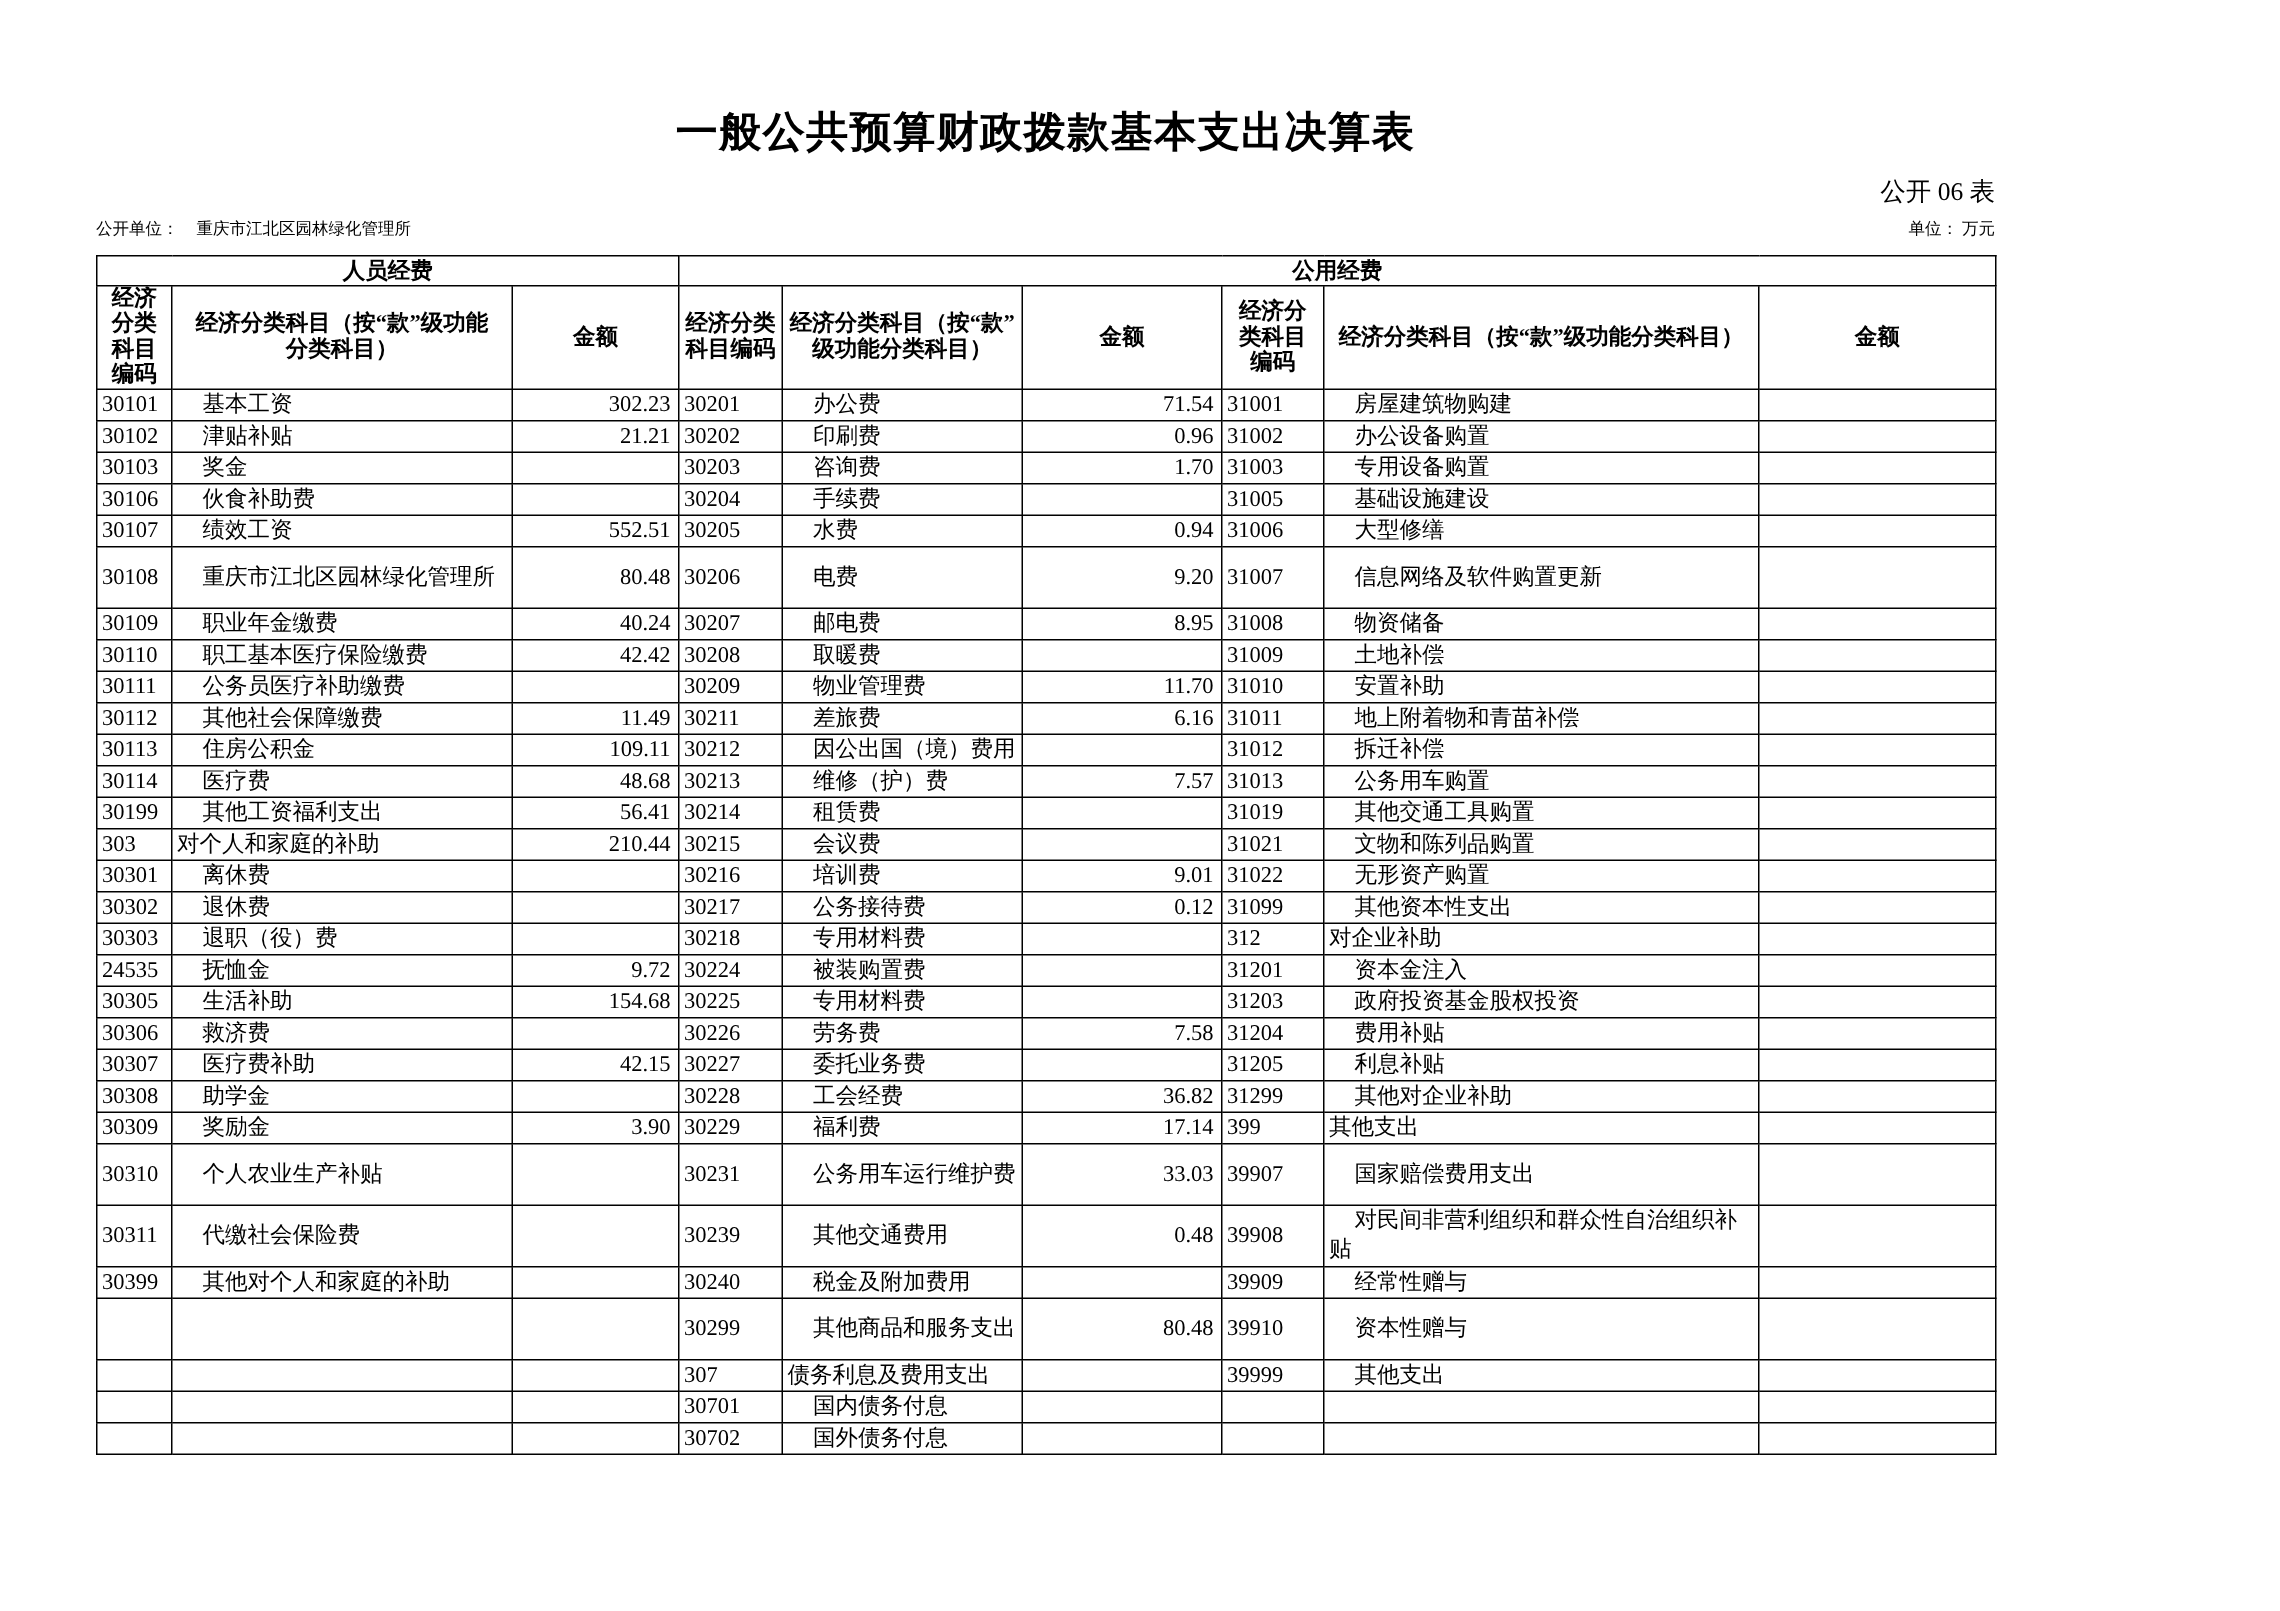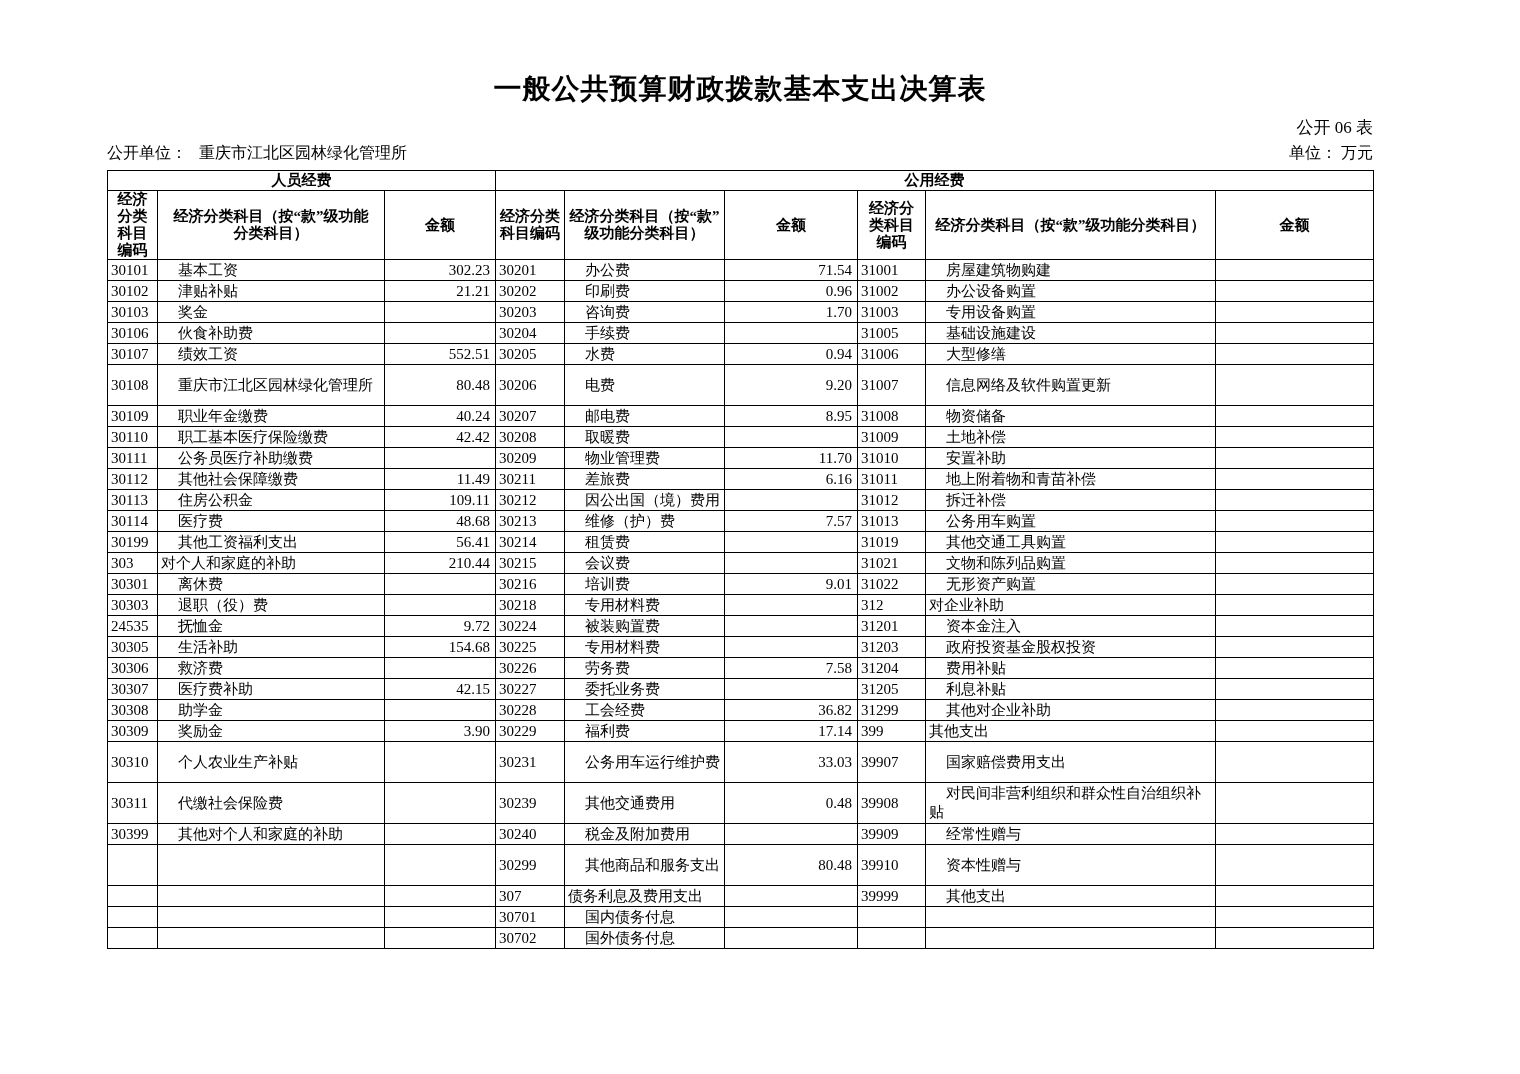--- a/index.html
+++ b/index.html
@@ -11,41 +11,41 @@
   }
   .page {
     position: relative;
     width: 1520px;
     height: 1074px;
     background: #ffffff;
     overflow: hidden;
   }
   .sheet {
     width: 1266px;
-    margin-left: 107px;
+    margin-left: 64px;
     padding-top: 72px;
   }
   .doc-title {
     text-align: center;
     font-size: 28px;
     font-weight: bold;
     line-height: 34px;
     letter-spacing: 1px;
   }
   .table-no-line {
     text-align: right;
     font-size: 17px;
     margin-top: 12px;
     line-height: 20px;
   }
   .meta-line {
     display: flex;
     justify-content: space-between;
     align-items: flex-end;
-    font-size: 16px;
+    font-size: 11px;
     line-height: 22px;
     margin-top: 4px;
     margin-bottom: 6px;
     text-align: center;
   }
   .meta-left .value { margin-left: 12px; }
   table.budget {
     border-collapse: collapse;
     table-layout: fixed;
     width: 1266px;
@@ -299,20 +299,31 @@
             <td class="name sub">离休费</td>
             <td class="amt"></td>
             <td class="code">30216</td>
             <td class="name sub">培训费</td>
             <td class="amt">9.01</td>
             <td class="code">31022</td>
             <td class="name sub">无形资产购置</td>
             <td class="amt"></td>
           </tr>
           <tr>
+            <td class="code">30302</td>
+            <td class="name sub">退休费</td>
+            <td class="amt"></td>
+            <td class="code">30217</td>
+            <td class="name sub">公务接待费</td>
+            <td class="amt">0.12</td>
+            <td class="code">31099</td>
+            <td class="name sub">其他资本性支出</td>
+            <td class="amt"></td>
+          </tr>
+          <tr>
             <td class="code">30303</td>
             <td class="name sub">退职（役）费</td>
             <td class="amt"></td>
             <td class="code">30218</td>
             <td class="name sub">专用材料费</td>
             <td class="amt"></td>
             <td class="code">312</td>
             <td class="name">对企业补助</td>
             <td class="amt"></td>
           </tr>

